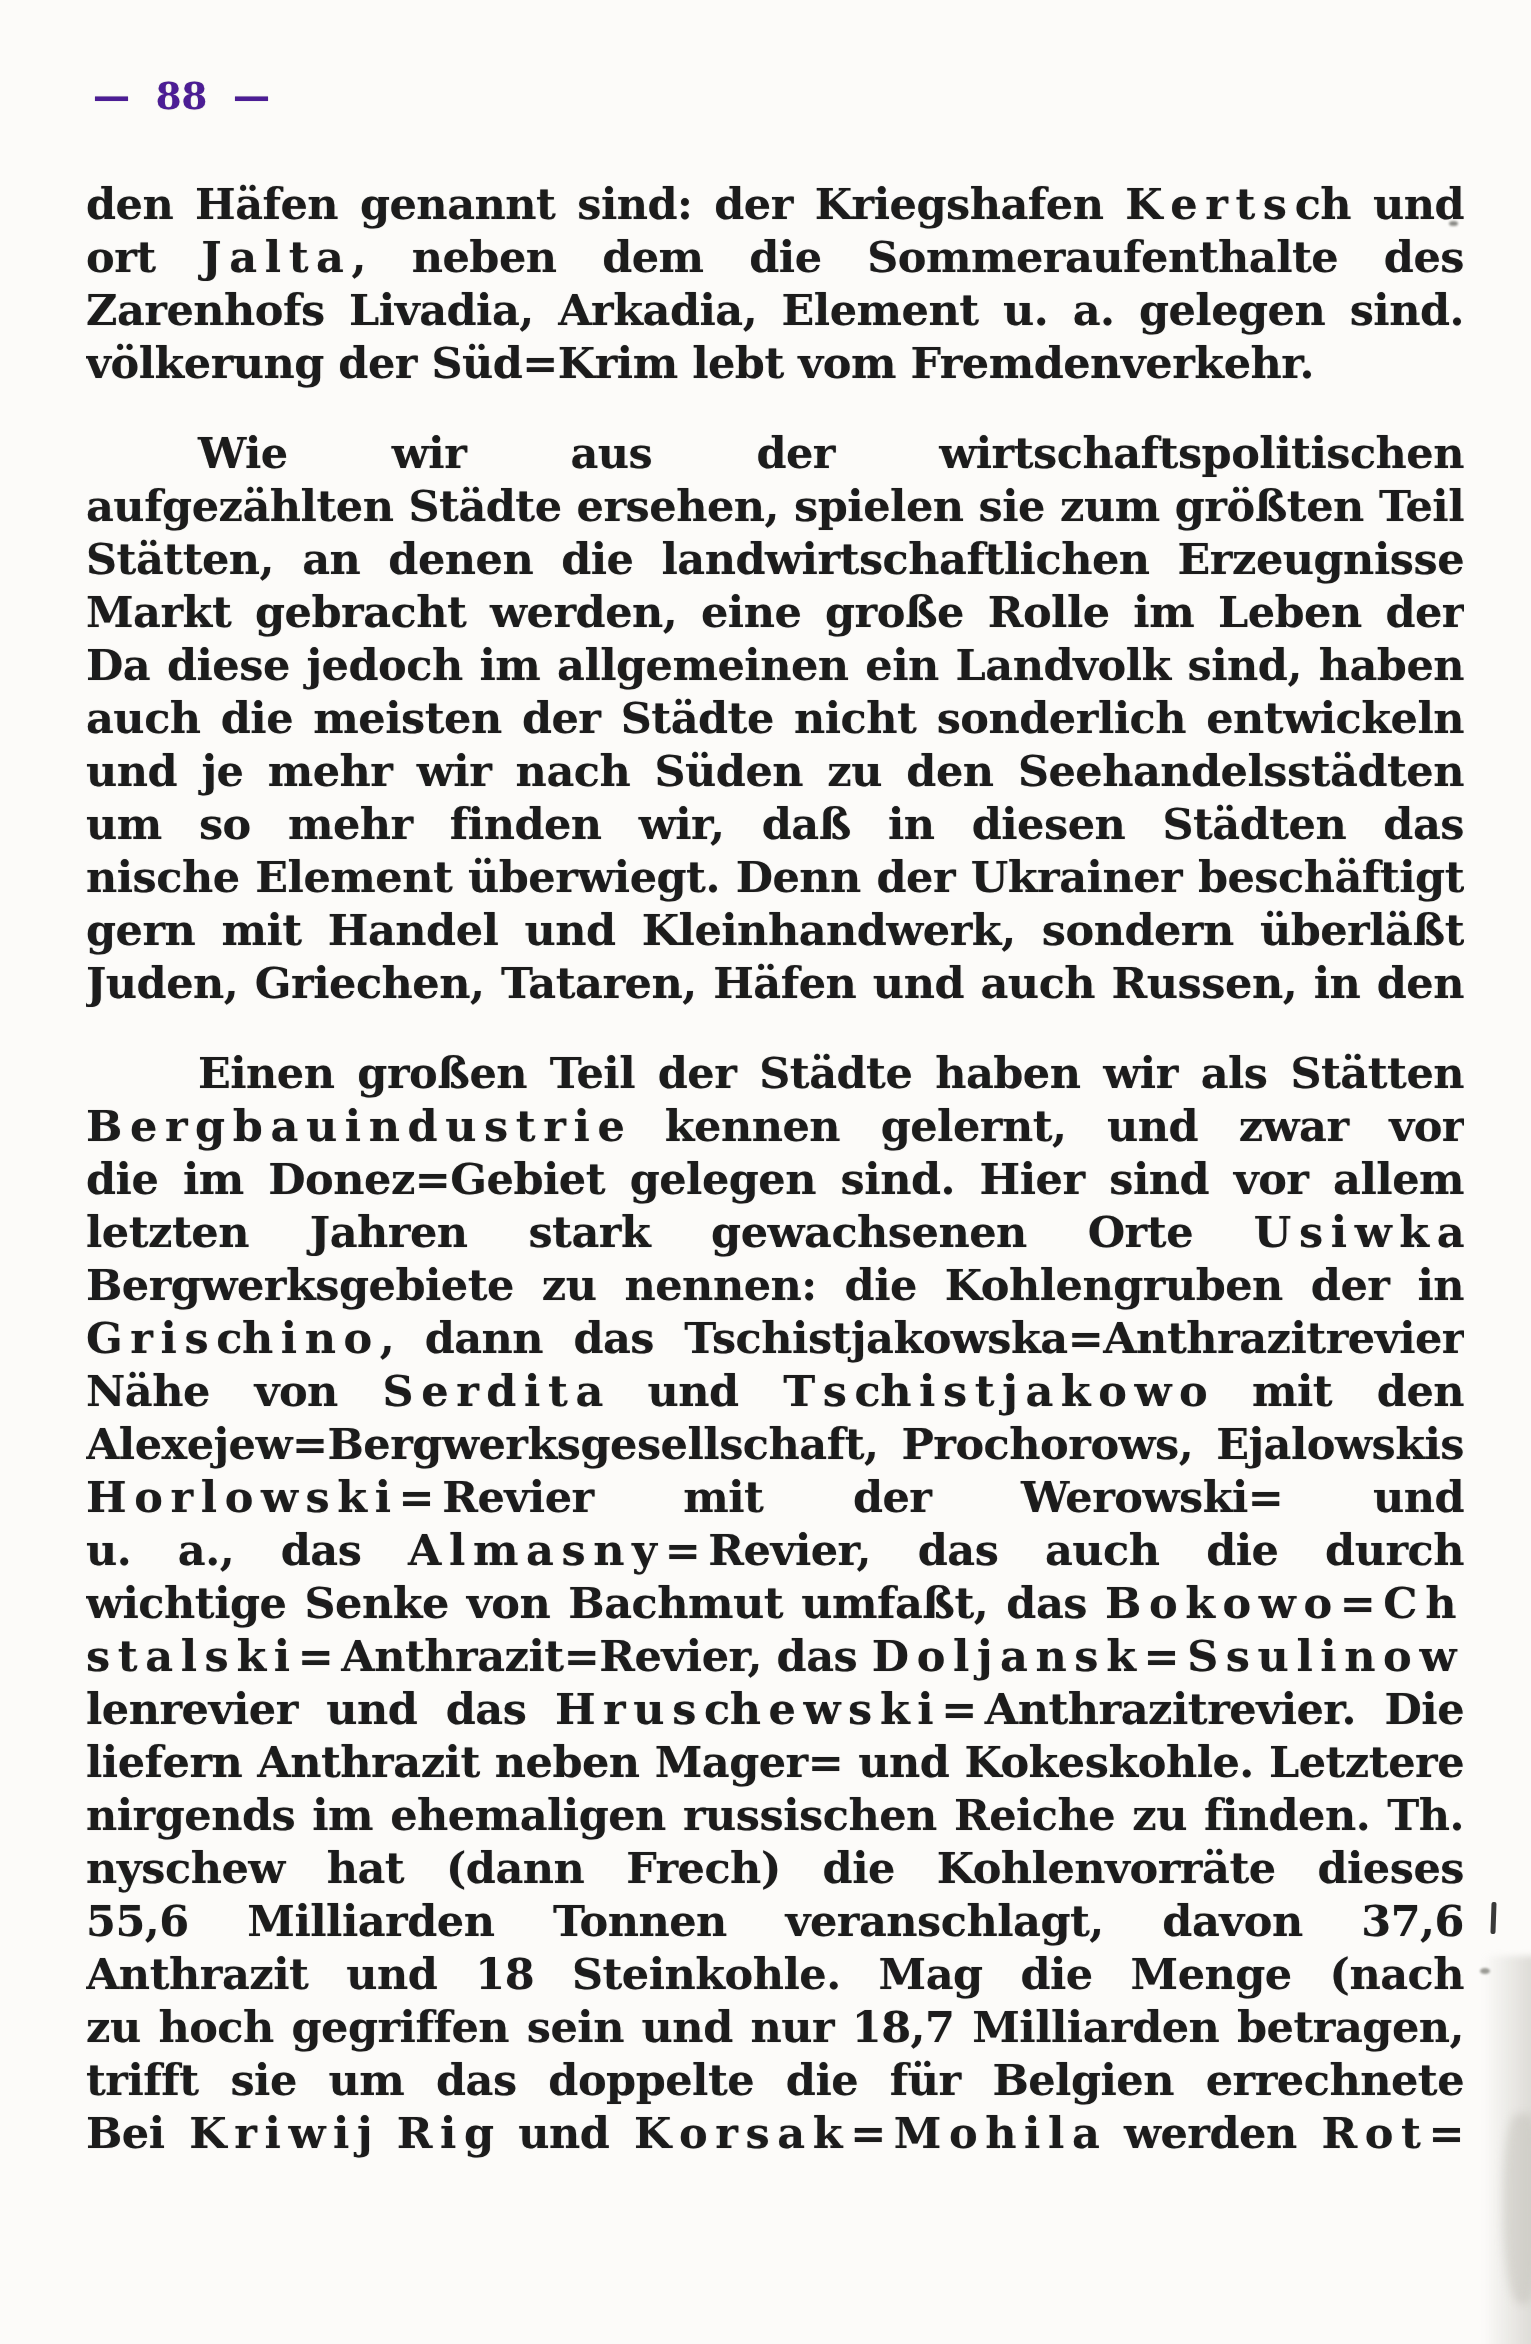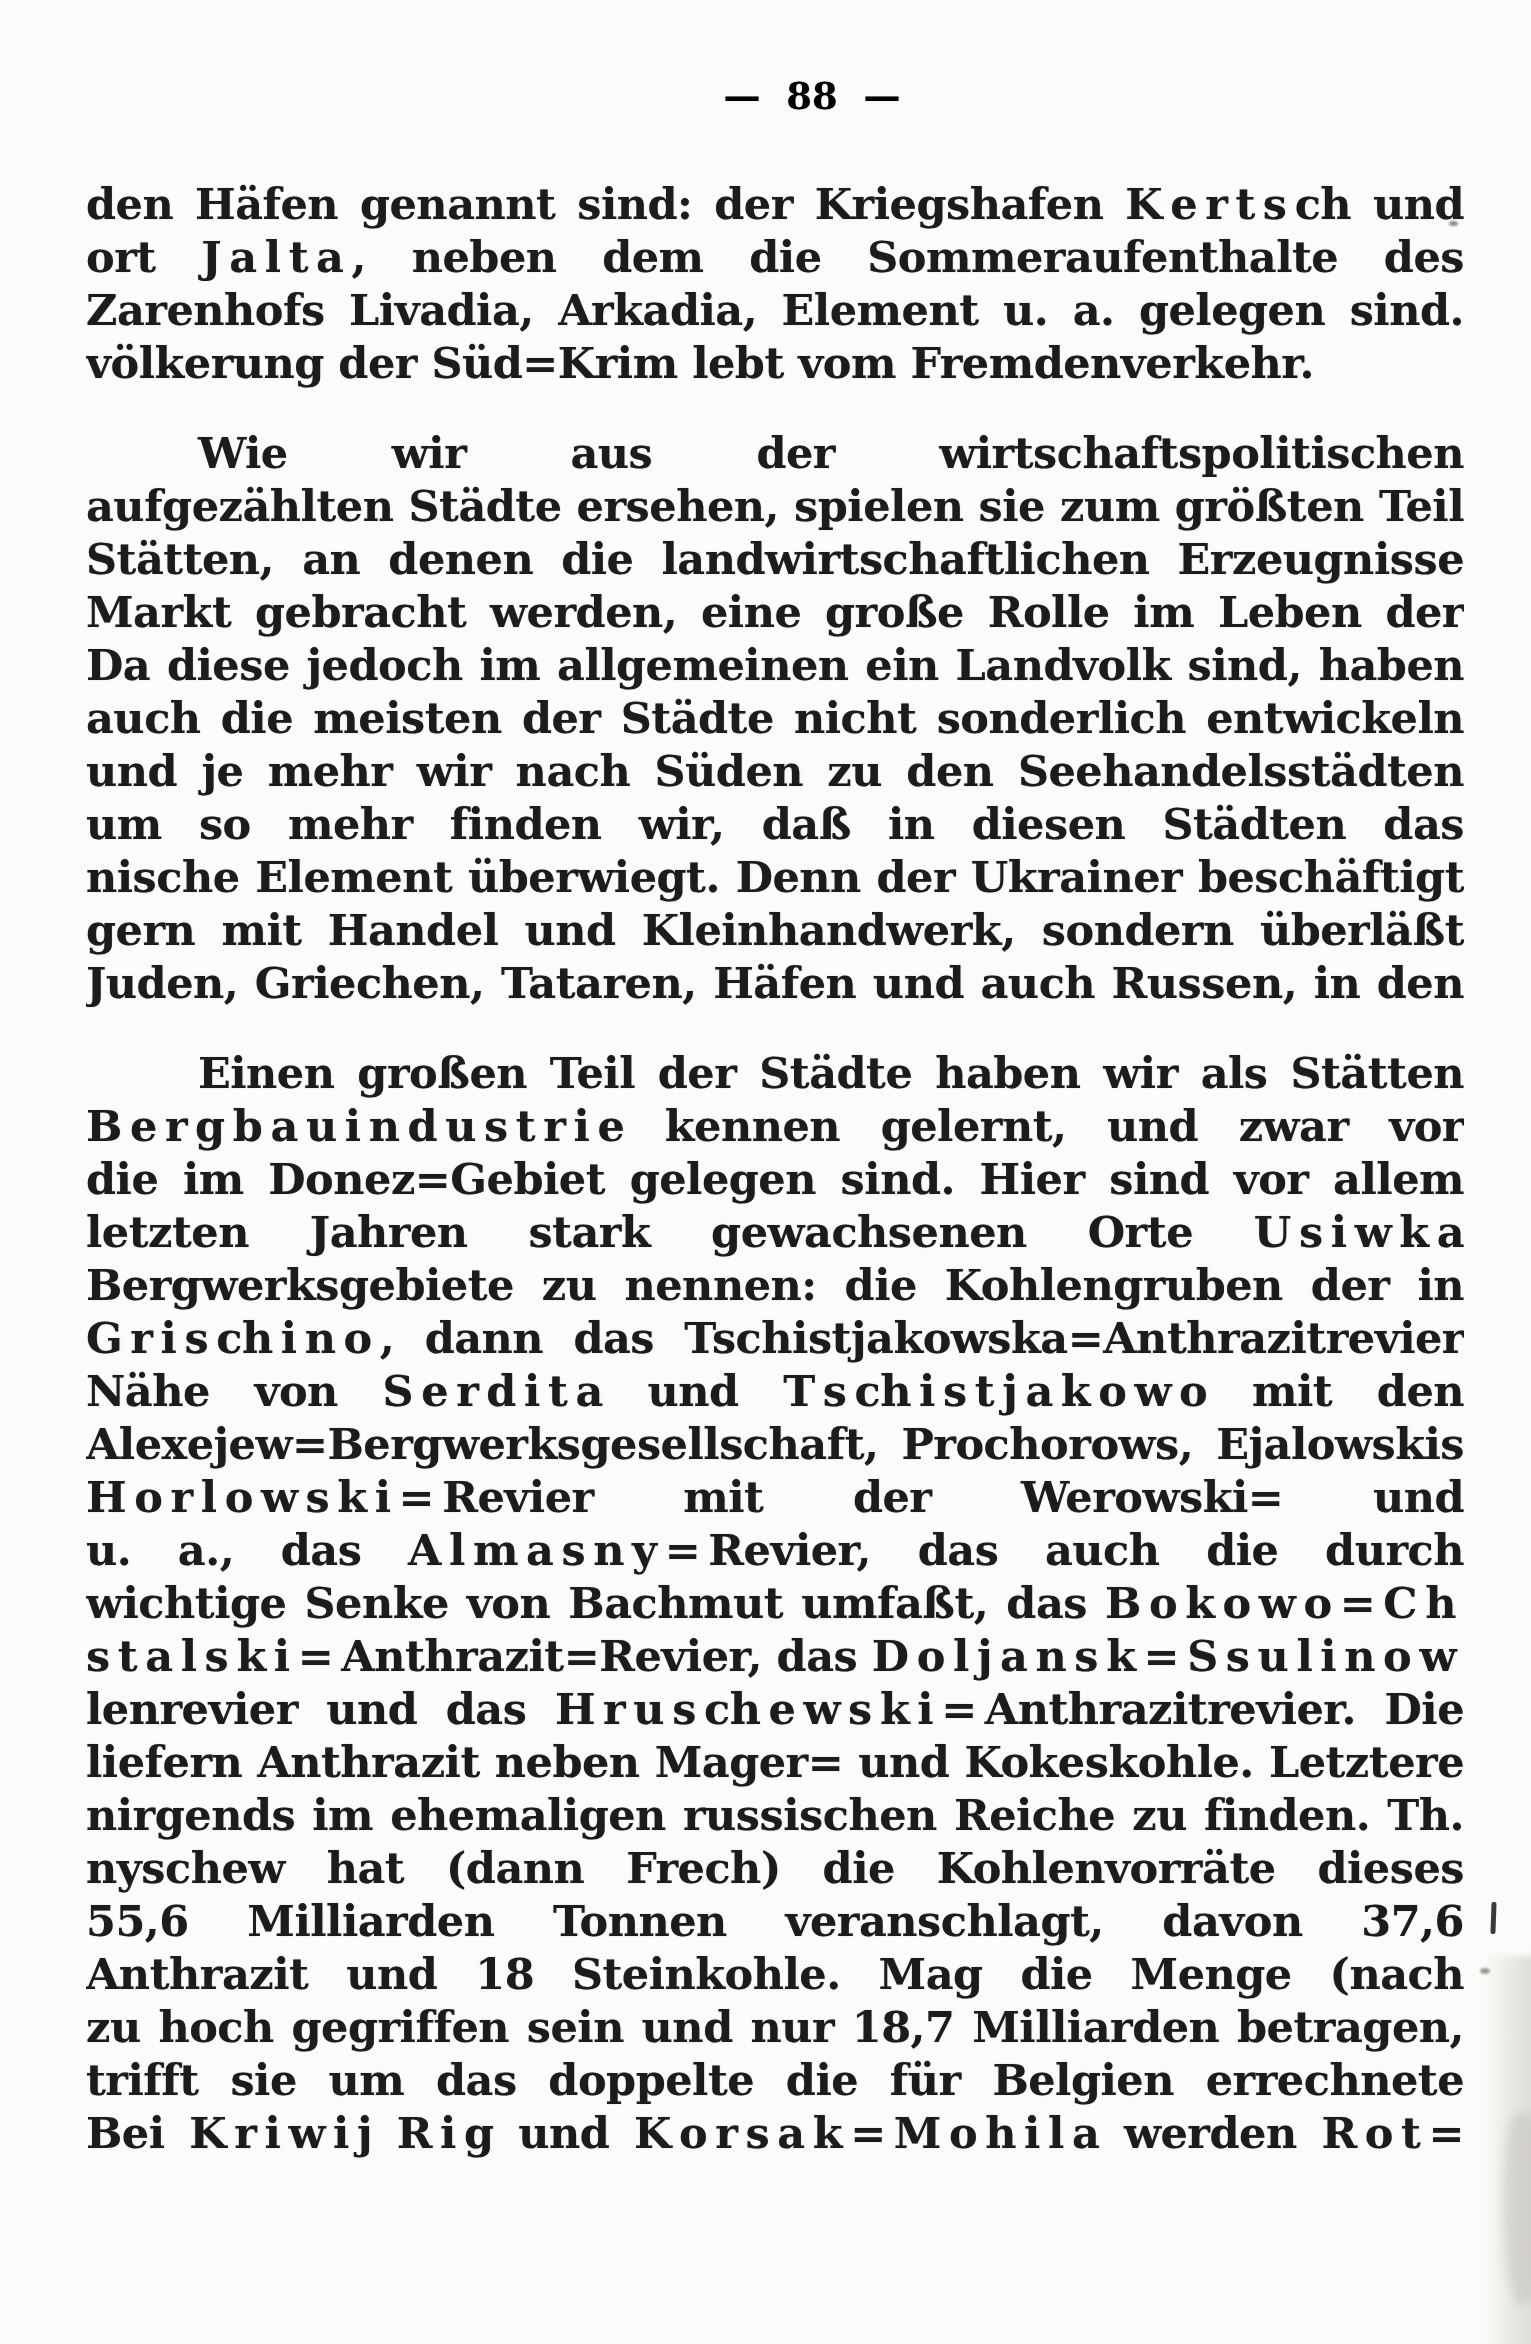--- a/index.html
+++ b/index.html
@@ -7,24 +7,24 @@
     position:relative;
     width:1531px; height:2344px;
     background:#fcfbf9;
     overflow:hidden;
     font-family:"DejaVu Serif", serif;
     color:#1c1c1c;
   }
   .page-number {
     position:absolute;
     top:74px; left:93px; right:0;
-    text-align:center;
+    text-align:left;
     font-size:37px;
     font-weight:700;
-    color:#000000;
+    color:#4c1d95;
     white-space:pre;
     text-shadow:0 0 1px rgba(20,20,20,0.35);
   }
   .text-block {
     position:absolute;
     left:86px; top:178px;
     width:1378px;
     font-size:43px;
     font-weight:700;
     letter-spacing:-0.5px;

